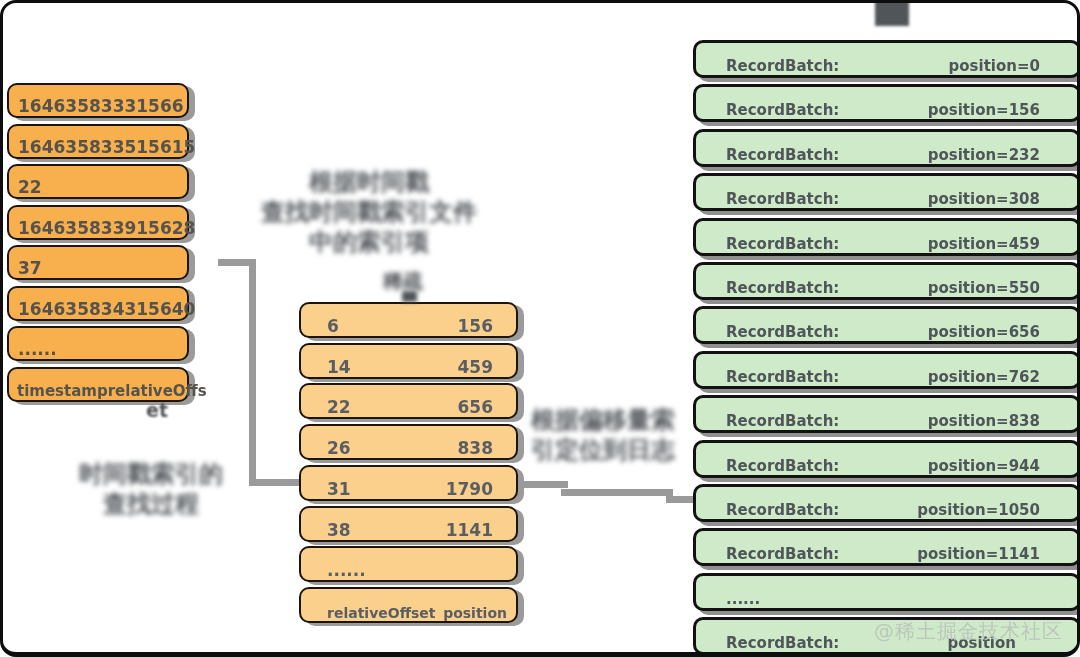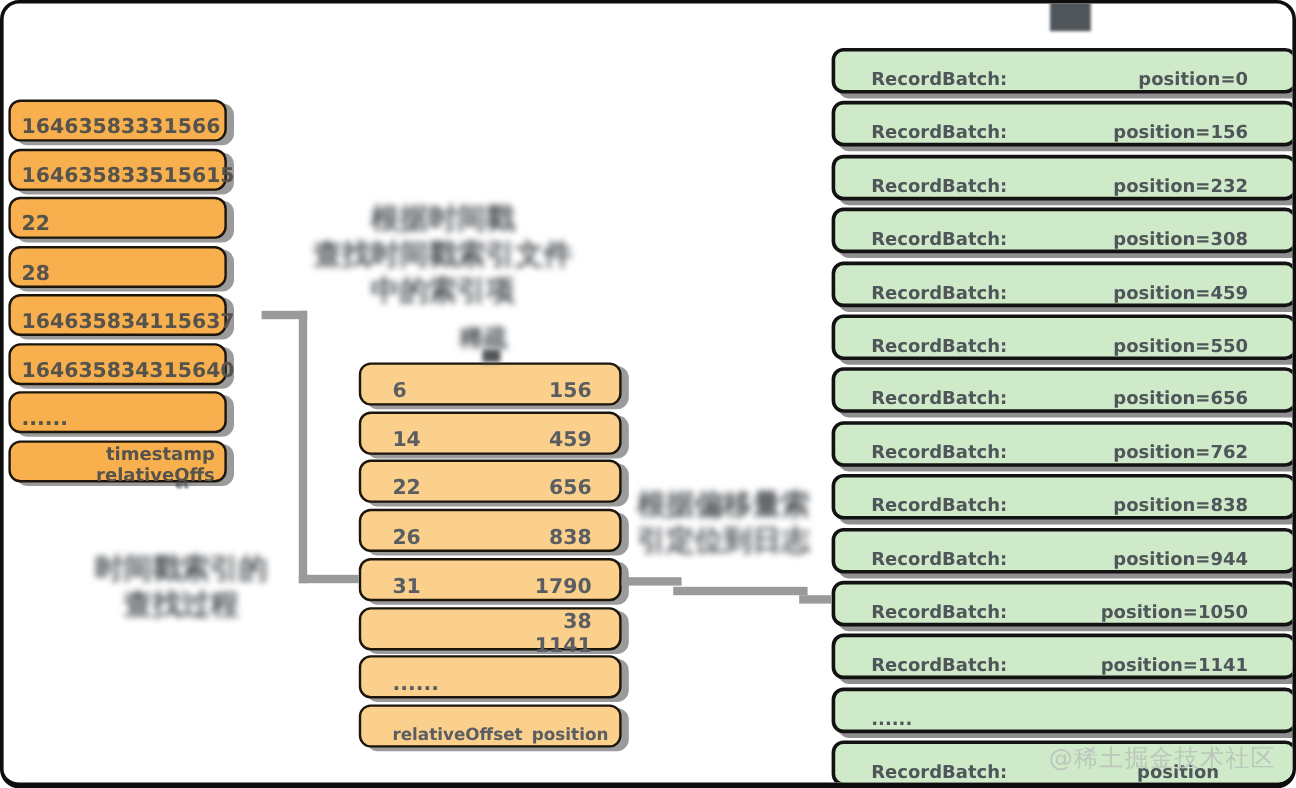--- a/index.html
+++ b/index.html
@@ -68,21 +68,21 @@
     font-weight:bold;
     filter:blur(2.6px);
     line-height:1.25;
     white-space:nowrap;
   }
   .note-big{font-size:24px;}
   .note-small{font-size:20px;}
   .blob{position:absolute;background:var(--ann);filter:blur(2px);}
   .overflow-et{
     position:absolute;left:143px;top:396px;
-    font-size:10px;font-weight:bold;color:#4f5357;filter:blur(.8px);
+    font-size:19px;font-weight:bold;color:#4f5357;filter:blur(.8px);
   }
   .watermark{
     position:absolute;top:615px;right:14px;
     font-size:20px;
     color:var(--wm);
     z-index:10;
     letter-spacing:1px;
   }
   .center{text-align:center;}
 </style>
@@ -97,34 +97,34 @@
         <span>6</span>
       </div>
       <div class="row ts-row" style="top: 40.5px;">
         <span>1646358335156</span>
         <span>15</span>
       </div>
       <div class="row ts-row" style="top: 81px;">
         <span>22</span>
       </div>
       <div class="row ts-row" style="top: 121.5px;">
+        <span>1646358339156</span>
         <span>28</span>
       </div>
       <div class="row ts-row" style="top: 162px;">
-        <span>1646358341156</span>
         <span>37</span>
       </div>
       <div class="row ts-row" style="top: 202.5px;">
         <span>1646358343156</span>
         <span>40</span>
       </div>
       <div class="row ts-row dots" style="top: 243px;">
         <span>......</span>
       </div>
-      <div class="row ts-row hdr" style="top: 283.5px; flex-direction: column;">
+      <div class="row ts-row hdr" style="top: 283.5px;">
         <span>timestamp</span>
         <span>relativeOffs</span>
       </div>
     </div>
 
   <div class="col" id="off-col" style="left: 296px; top: 299px; width: 219px;">
       <div class="row off-row" style="top: 0px;">
         <span>6</span>
         <span>156</span>
       </div>
@@ -137,21 +137,21 @@
         <span>656</span>
       </div>
       <div class="row off-row" style="top: 122.1px;">
         <span>26</span>
         <span>838</span>
       </div>
       <div class="row off-row" style="top: 162.8px;">
         <span>31</span>
         <span>1790</span>
       </div>
-      <div class="row off-row" style="top: 203.5px; flex-direction: column;">
+      <div class="row off-row" style="top: 203.5px;">
         <span>38</span>
         <span>1141</span>
       </div>
       <div class="row off-row dots" style="top: 244.2px;">
         <span>......</span>
       </div>
       <div class="row off-row hdr" style="top: 284.9px;">
         <span>relativeOffset</span>
         <span>position</span>
       </div>

